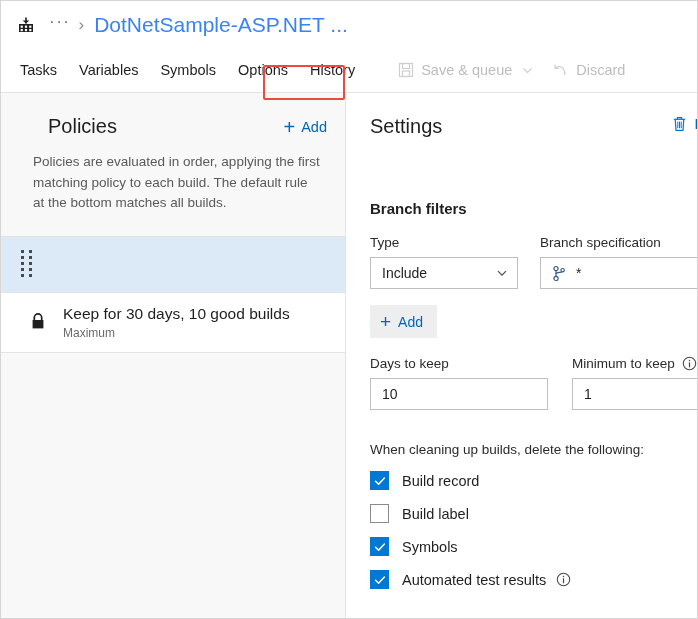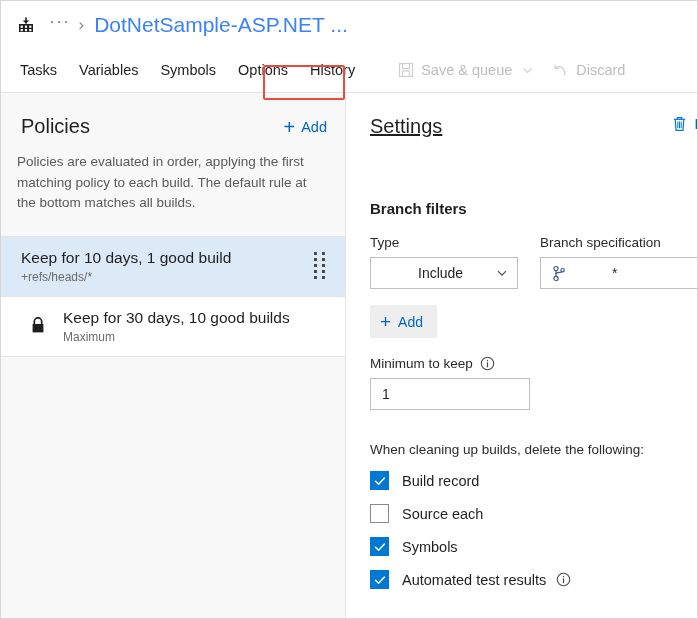--- a/index.html
+++ b/index.html
@@ -149,20 +149,21 @@
     min-width: 0;
     overflow: hidden;
     position: relative;
   }
 
   
   .pol-header {
     display: flex;
     justify-content: space-between;
     padding: 22px 18px 0 20px;
+    margin-left: 27px;
   }
   .pol-title {
     font-size: 20px;
     color: #1f1f1f;
     font-weight: 400;
   }
   .add-link {
     display: flex;
     align-items: center;
     color: #0066bf;
@@ -170,21 +171,21 @@
     cursor: pointer;
   }
   .add-plus {
     font-size: 20px;
     line-height: 1;
     margin-right: 6px;
     font-weight: 300;
     color: #0066bf;
   }
   .pol-desc {
-    padding: 14px 24px 0 16px;
+    padding: 14px 24px 0 32px;
     font-size: 13.5px;
     line-height: 1.52;
     color: #5a5a5a;
   }
   .pol-list {
     margin-top: 22px;
     border-top: 1px solid #e4e4e4;
     background: #ffffff;
   }
   .pol-item {
@@ -239,21 +240,20 @@
   .set-header {
     display: flex;
     align-items: center;
     justify-content: space-between;
     padding: 22px 0 0 24px;
   }
   .set-title {
     font-size: 20px;
     font-weight: 400;
     color: #1f1f1f;
-    text-decoration: underline;
   }
   .delete-link {
     display: flex;
     align-items: center;
     color: #0066bf;
     font-size: 14.5px;
     cursor: pointer;
     position: absolute;
     right: -8px;
     top: 22px;
@@ -293,21 +293,21 @@
     height: 32px;
     border: 1px solid #bfbfbf;
     background: #ffffff;
     display: flex;
     align-items: center;
     padding: 0 8px 0 11px;
     font-size: 14px;
     color: #1f1f1f;
     cursor: pointer;
   }
-  .ctl .val { flex: 1 1 auto; white-space: nowrap; overflow: hidden; margin-left: 36px; }
+  .ctl .val { flex: 1 1 auto; white-space: nowrap; overflow: hidden; }
   .ctl .git { margin-right: 9px; display: flex; align-items: center; }
   .ctl .chev-dn { display: flex; align-items: center; flex: 0 0 auto; }
   input.ctl {
     font-family: "Liberation Sans", sans-serif;
     cursor: text;
     padding: 0 11px;
   }
 
   .add-btn {
     display: inline-flex;
@@ -427,24 +427,20 @@
           <span class="add-plus">+</span>
           <span>Add</span>
         </div>
       </div>
 
       <div class="pol-desc">Policies are evaluated in order, applying the first matching policy to each build. The default rule at the bottom matches all builds.</div>
 
       <div class="pol-list">
 
         <div class="pol-item selected">
-          <div class="pol-text">
-            <div class="pol-name">Keep for 10 days, 1 good build</div>
-            <div class="pol-sub">+refs/heads/*</div>
-          </div>
           <div class="drag-handle">
             <i></i>
               <i></i>
               <i></i>
               <i></i>
               <i></i>
               <i></i>
               <i></i>
               <i></i>
               <i></i>
@@ -518,20 +514,24 @@
           </div>
         </div>
       </div>
 
       <div class="add-btn">
         <span class="add-plus">+</span>
         <span>Add</span>
       </div>
 
       <div class="field-row">
+        <div class="field days">
+          <div class="flabel">Days to keep</div>
+          <input class="ctl" type="text" value="10" style="">
+        </div>
         <div class="field minimum">
           <div class="flabel">
             <span>Minimum to keep</span>
             <span class="info">
               <svg width="15" height="15" viewBox="0 0 15 15">
                 <circle cx="7.5" cy="7.5" r="6.2" fill="none" stroke="#4a4a4a" stroke-width="1.1"></circle>
                 <rect x="6.9" y="6.3" width="1.2" height="5" fill="#4a4a4a"></rect>
                 <rect x="6.9" y="3.8" width="1.2" height="1.4" fill="#4a4a4a"></rect>
               </svg>
             </span>
@@ -546,21 +546,21 @@
         <span class="cbox on">
           <svg width="14" height="14" viewBox="0 0 14 14">
             <path d="M2.6 7.3 L5.6 10.2 L11.4 4.1" fill="none" stroke="#ffffff" stroke-width="1.5" stroke-linecap="round" stroke-linejoin="round"></path>
           </svg>
         </span>
         <span class="cb-label">Build record</span>
       </div>
 
       <div class="cb-row">
         <span class="cbox"></span>
-        <span class="cb-label">Source each</span>
+        <span class="cb-label">Build label</span>
       </div>
 
 
       <div class="cb-row">
         <span class="cbox on">
           <svg width="14" height="14" viewBox="0 0 14 14">
             <path d="M2.6 7.3 L5.6 10.2 L11.4 4.1" fill="none" stroke="#ffffff" stroke-width="1.5" stroke-linecap="round" stroke-linejoin="round"></path>
           </svg>
         </span>
         <span class="cb-label">Symbols</span>

